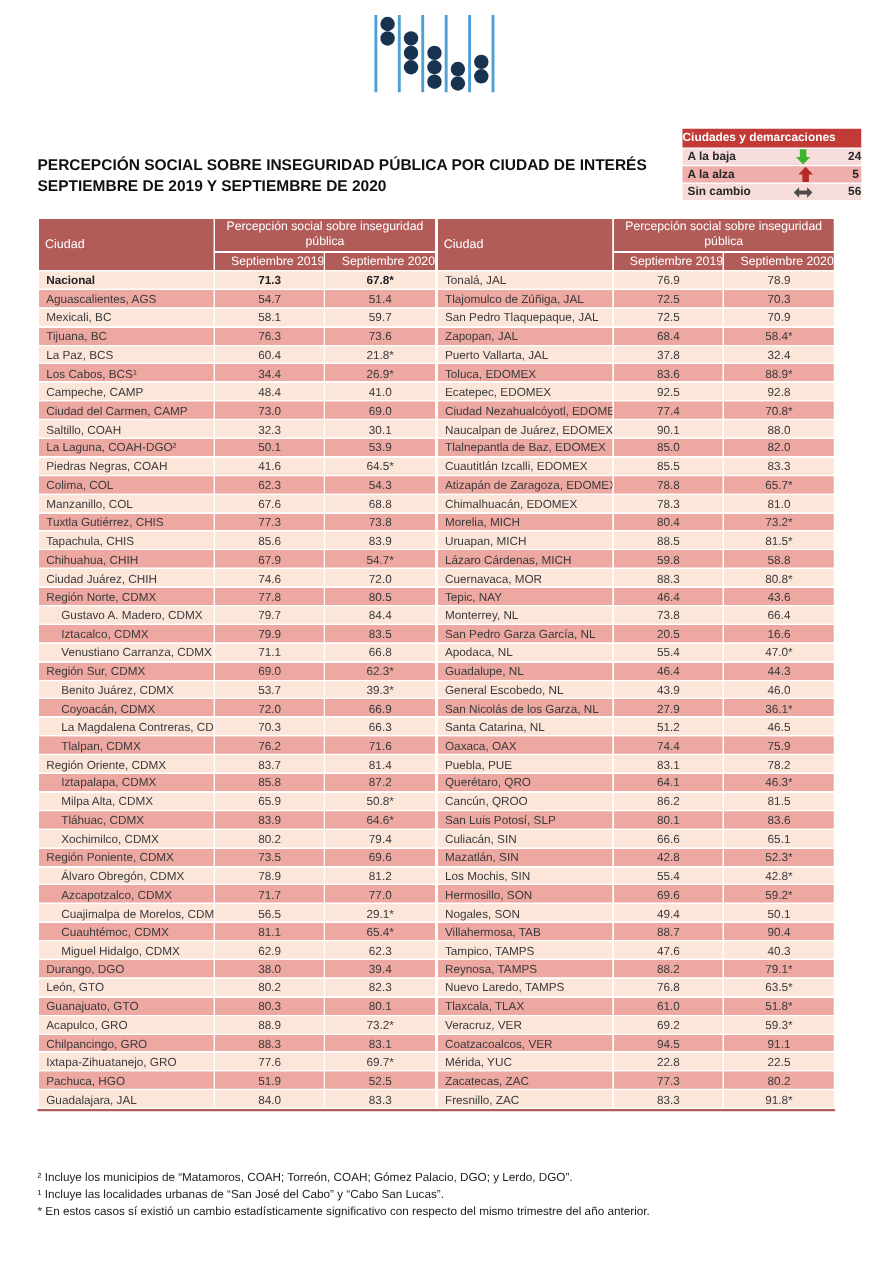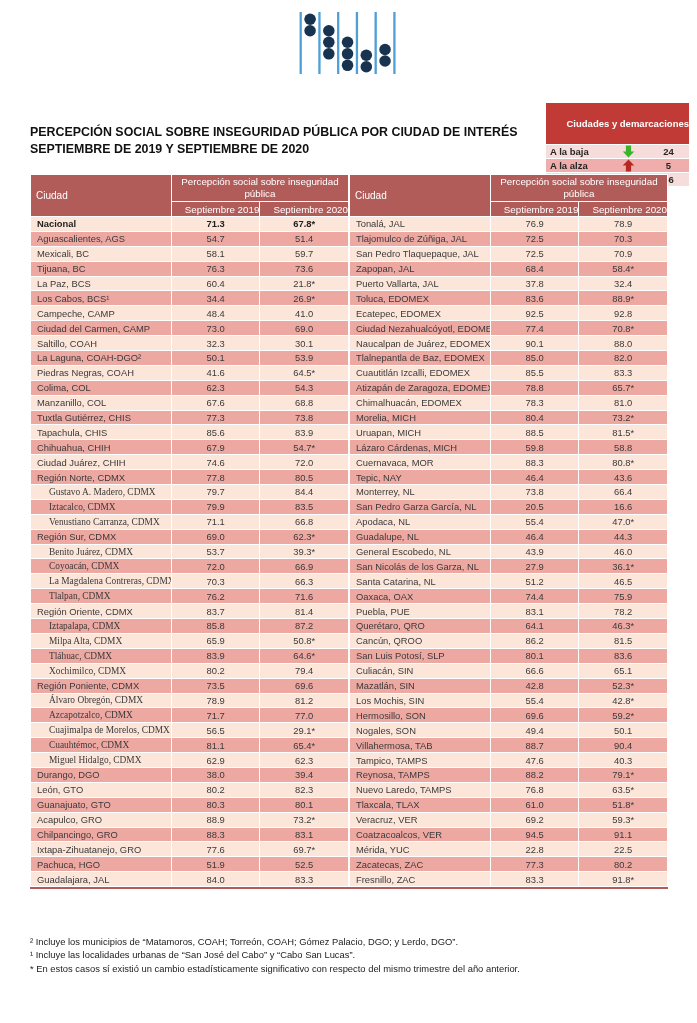--- a/index.html
+++ b/index.html
@@ -20,22 +20,22 @@
   html,body{background:#fff;}
   body{font-family:"Liberation Sans",sans-serif;}
   .page{position:relative;width:697px;height:1023px;background:#fff;overflow:hidden;}
 
   
   .logo{position:absolute;top:12px;left:50%;transform:translateX(-50%);text-align:center;width:160px;}
   .logo-word{color:var(--navy);font-weight:bold;font-size:28px;letter-spacing:1px;line-height:28px;margin-top:2px;}
 
   
   .legend{position:absolute;top:103px;right:8px;width:143px;font-size:9.5px;}
-  .legend-title{background:var(--legend-header-bg);color:#fff;font-weight:bold;text-align:right;padding:15px 0;margin-bottom:1px;}
-  .legend-row{display:flex;align-items:center;height:13px;margin-bottom:1px;color:#262626;font-weight:bold;}
+  .legend-title{background:var(--legend-header-bg);color:#fff;font-weight:bold;text-align:left;padding:2px 0;margin-bottom:1px;}
+  .legend-row{display:flex;align-items:center;height:13px;margin-bottom:1px;color:#262626;font-weight:bold;gap:16px;}
   .legend-row.light{background:var(--legend-light);}
   .legend-row.mid{background:var(--legend-mid);}
   .l-label{width:62px;padding-left:4px;}
   .l-icon{width:40px;text-align:center;line-height:0;}
   .l-value{flex:1;text-align:center;}
 
   
   .title{position:absolute;top:124px;left:30px;width:530px;font-size:12.4px;font-weight:bold;color:#111;line-height:16.5px;}
 
   
@@ -43,21 +43,21 @@
   table{border-collapse:collapse;table-layout:fixed;width:50%;}
   th,td{border:1px solid #fff;overflow:hidden;white-space:nowrap;}
   th{background:var(--header-bg);color:#fff;font-size:9.8px;font-weight:normal;}
   th.city-h{width:44.3%;text-align:left;padding-left:5px;vertical-align:middle;font-size:10px;}
   th.group-h{height:25px;text-align:center;line-height:12px;padding:1px 2px;white-space:normal;}
   th.sub-h{height:15px;text-align:right;font-size:9.8px;}
   col.c-city{width:44.3%;}
   col.c-val{width:27.85%;}
   td{height:14.9px;font-size:9.4px;color:var(--text-dark);}
   td.city{text-align:left;padding-left:6px;}
-  td.city.indent{padding-left:18px;font-family:Liberation Serif, serif;}
+  td.city.indent{padding-left:18px;}
   td.val{text-align:center;}
   tr.light td{background:var(--row-light);}
   tr.pink td{background:var(--row-pink);}
   td.bold{font-weight:bold;color:#222;}
 
   
   .notes{position:absolute;top:935px;left:30px;width:650px;font-size:9.4px;color:#222;line-height:13.3px;}
 </style>
 </head>
 <body>

